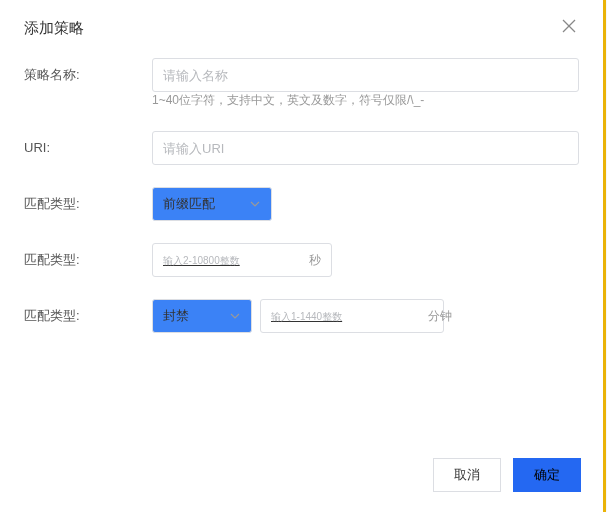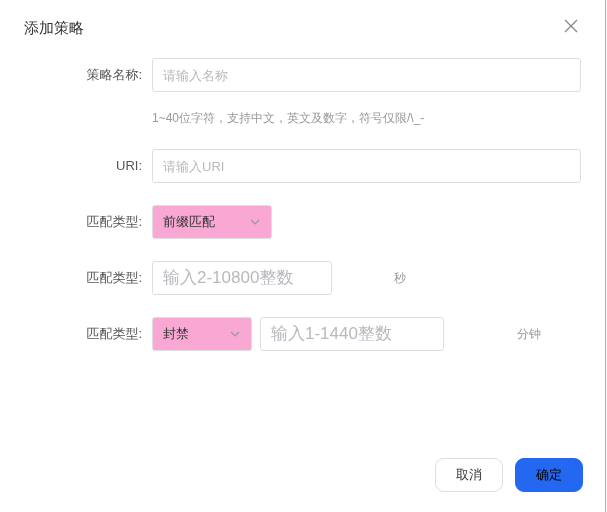--- a/index.html
+++ b/index.html
@@ -8,21 +8,21 @@
       background: #fff;
       width: 607px;
       height: 512px;
       overflow: hidden;
     }
     .dialog {
       width: 606px;
       height: 512px;
       background: #fff;
       box-shadow: 0 0 6px rgba(0,0,0,0.08);
-      border-right: 1px solid #eab308;
+      border-right: 3px solid #eab308;
       display: flex;
       flex-direction: column;
     }
     .header {
       display: flex;
       align-items: center;
       justify-content: space-between;
       padding: 18px 24px 0 24px;
     }
     .title {
@@ -44,31 +44,30 @@
       flex: 1;
       padding: 20px 24px 0 24px;
     }
     .form-row {
       display: flex;
       align-items: flex-start;
       margin-bottom: 22px;
     }
     .label {
       width: 128px;
-      text-align: right;
       font-size: 13px;
       color: #555;
       padding-right: 10px;
       line-height: 34px;
     }
     .field { flex: 1; }
     .hint {
       font-size: 12px;
       color: #999;
-      margin-top: 18px;
+      margin-top: 0;
     }
     .ctrl-input {
       width: 100%;
       height: 34px;
       border: 1px solid #dcdee3;
       border-radius: 3px;
       padding: 12px 10px;
       font-size: 13px;
       color: #333;
       outline: none;
@@ -80,21 +79,21 @@
       height: 34px;
       border: 1px solid #dcdee3;
       border-radius: 3px;
       padding: 0 30px 0 10px;
       font-size: 13px;
       color: #333;
       display: flex;
       align-items: center;
       position: relative;
       cursor: pointer;
-      background: #f9a8d4;
+      background: #3b82f6;
     }
     .chevron {
       position: absolute;
       right: 10px;
       top: 50%;
       transform: translateY(-50%);
       color: #999;
       pointer-events: none;
     }
     .chevron svg { width: 12px; height: 12px; display: block; }
@@ -107,45 +106,46 @@
       align-items: center;
       padding-right: 10px;
       background: #fff;
     }
     .input-suffix input {
       flex: 1;
       border: none;
       outline: none;
       height: 100%;
       padding: 0 10px;
-      font-size: 17px;
+      font-size: 10px;
       color: #333;
       background: transparent;
       font-family: inherit;
+      text-decoration: underline;
     }
     .input-suffix input::placeholder { color: #b7b9bd; }
     .suffix {
       font-size: 12px;
       color: #999;
       white-space: nowrap;
     }
     .row-inline { display: flex; gap: 8px; }
     .select-small { width: 100px; }
     .input-mid { width: 184px; gap: 15px; }
     .footer {
       display: flex;
       justify-content: flex-end;
       gap: 12px;
       padding: 16px 22px 20px;
       border-top: 1px solid rgba(0,0,0,0);
     }
     .btn {
       min-width: 68px;
       height: 34px;
-      border-radius: 9px;
+      border-radius: 0;
       font-size: 13px;
       cursor: pointer;
       display: inline-flex;
       align-items: center;
       justify-content: center;
     }
     .btn-default {
       background: #fff;
       border: 1px solid #dcdee3;
       color: #333;

